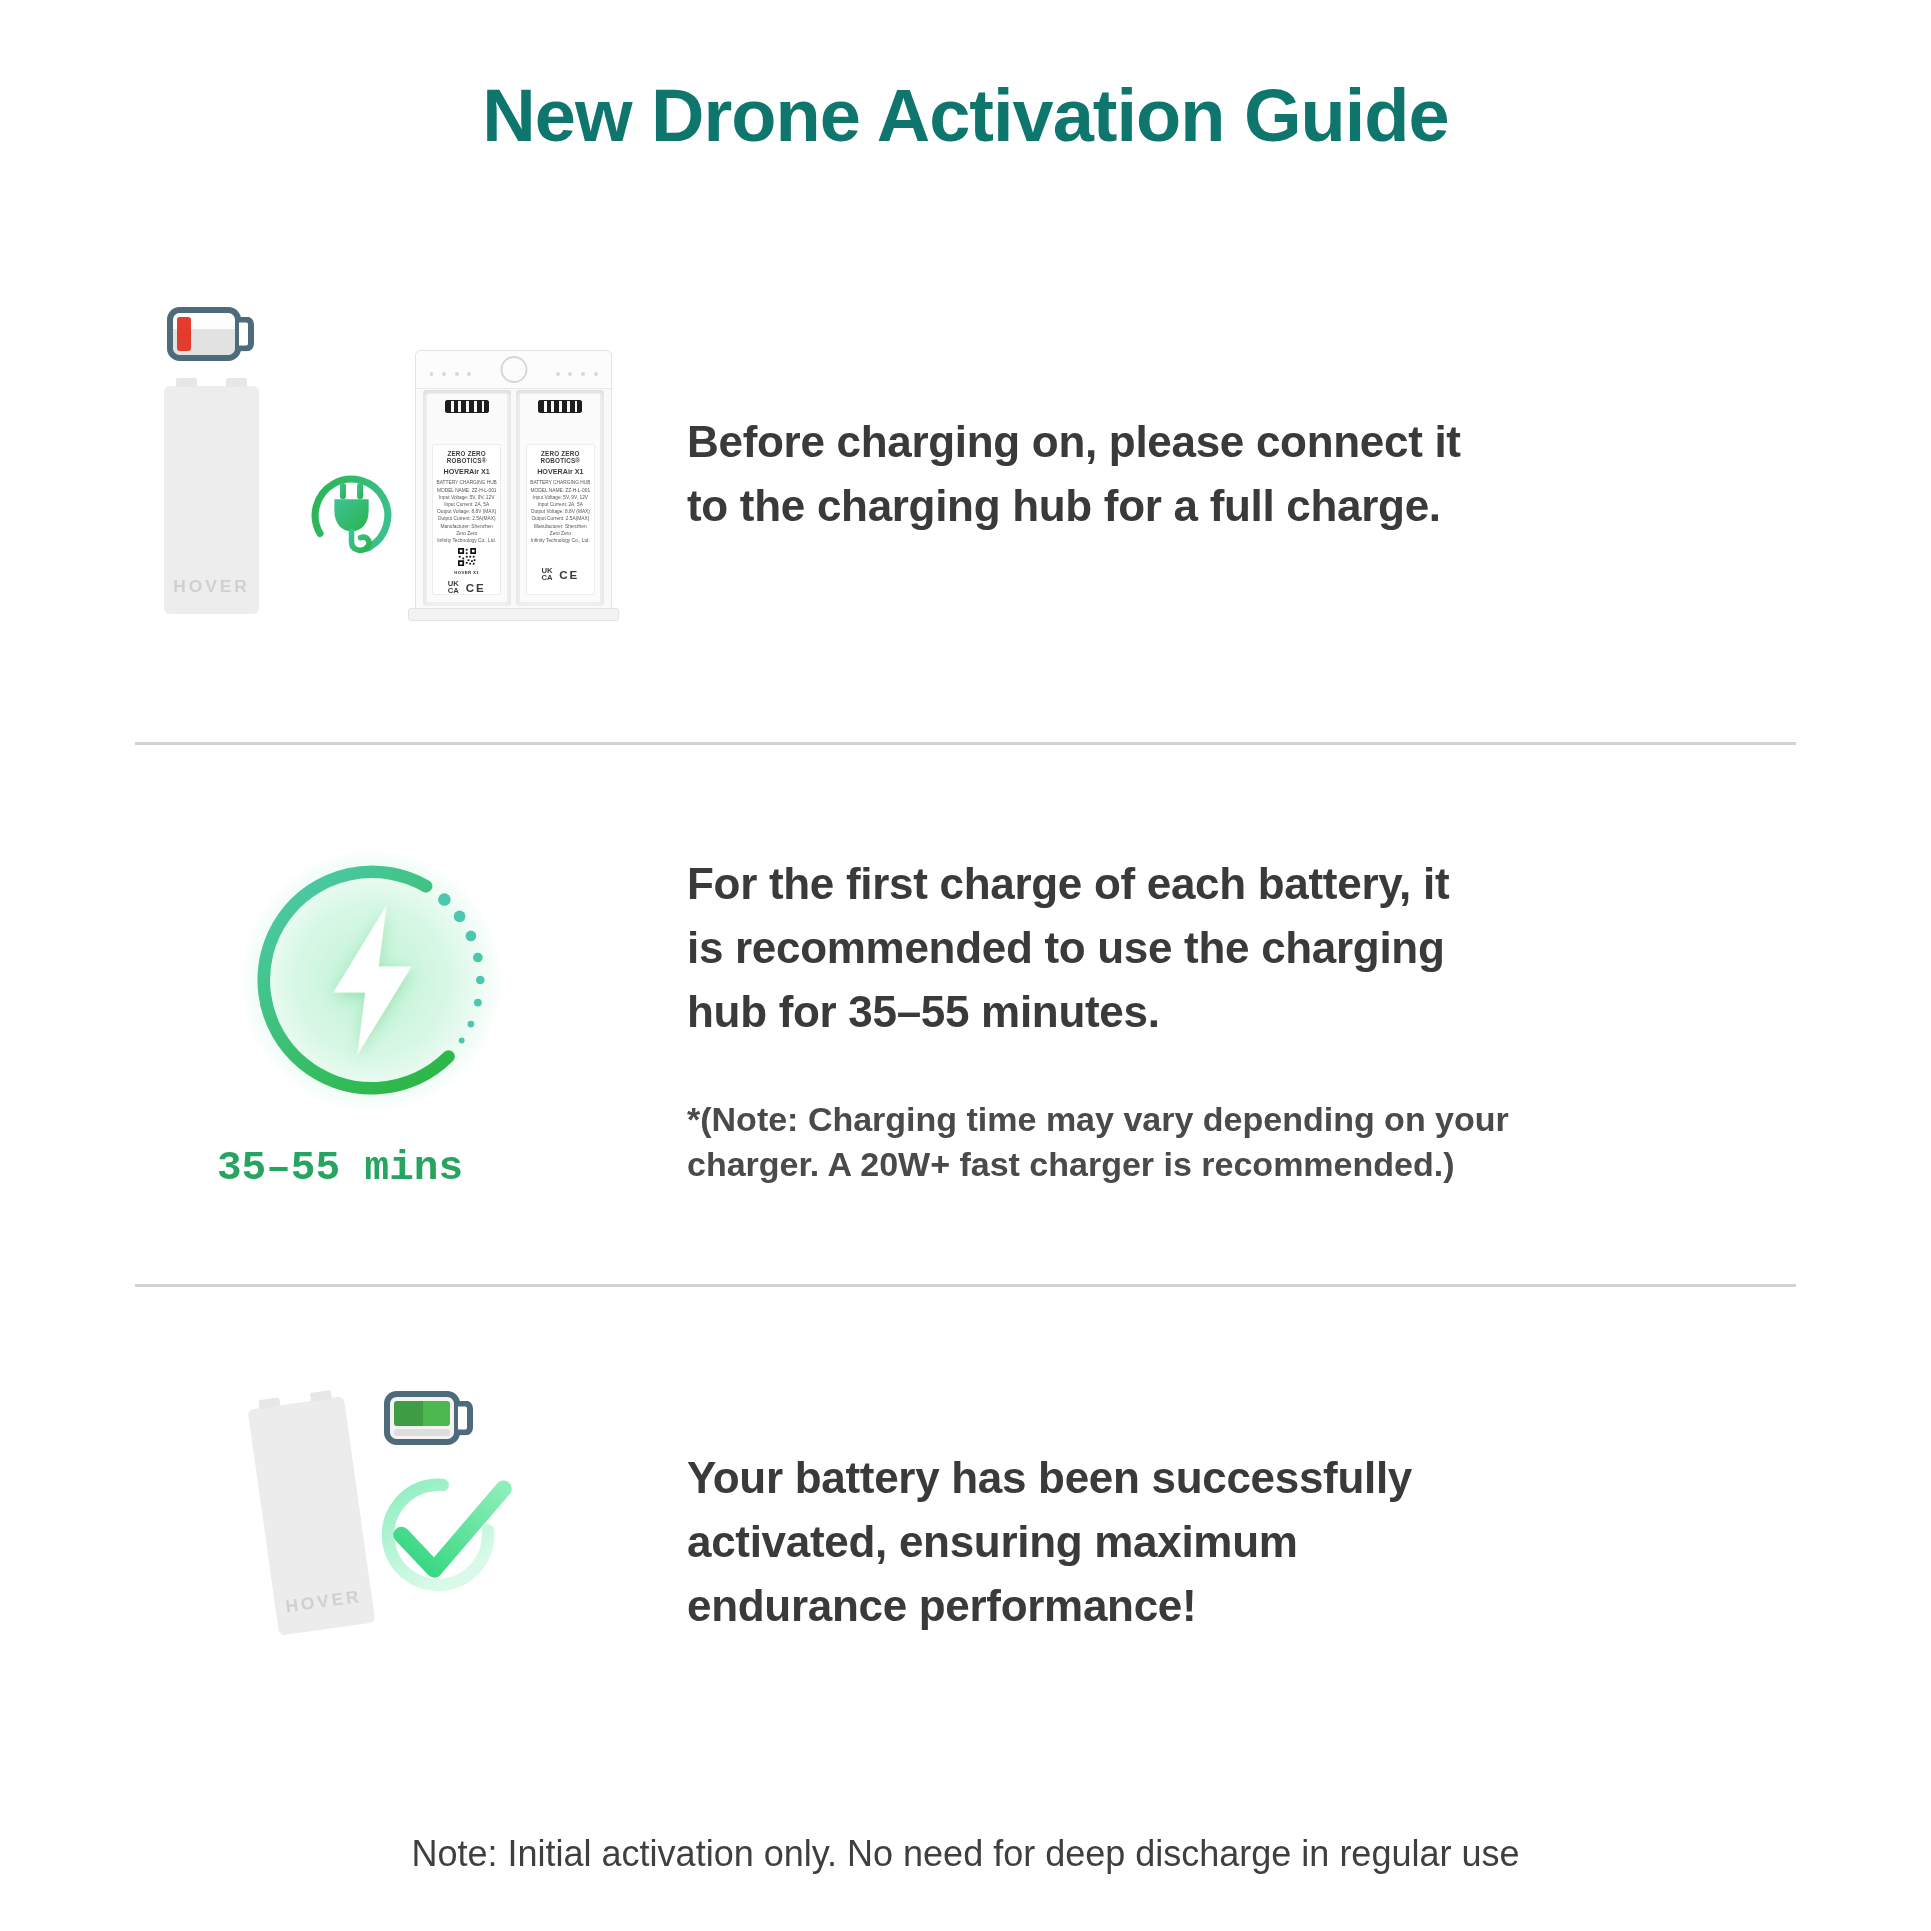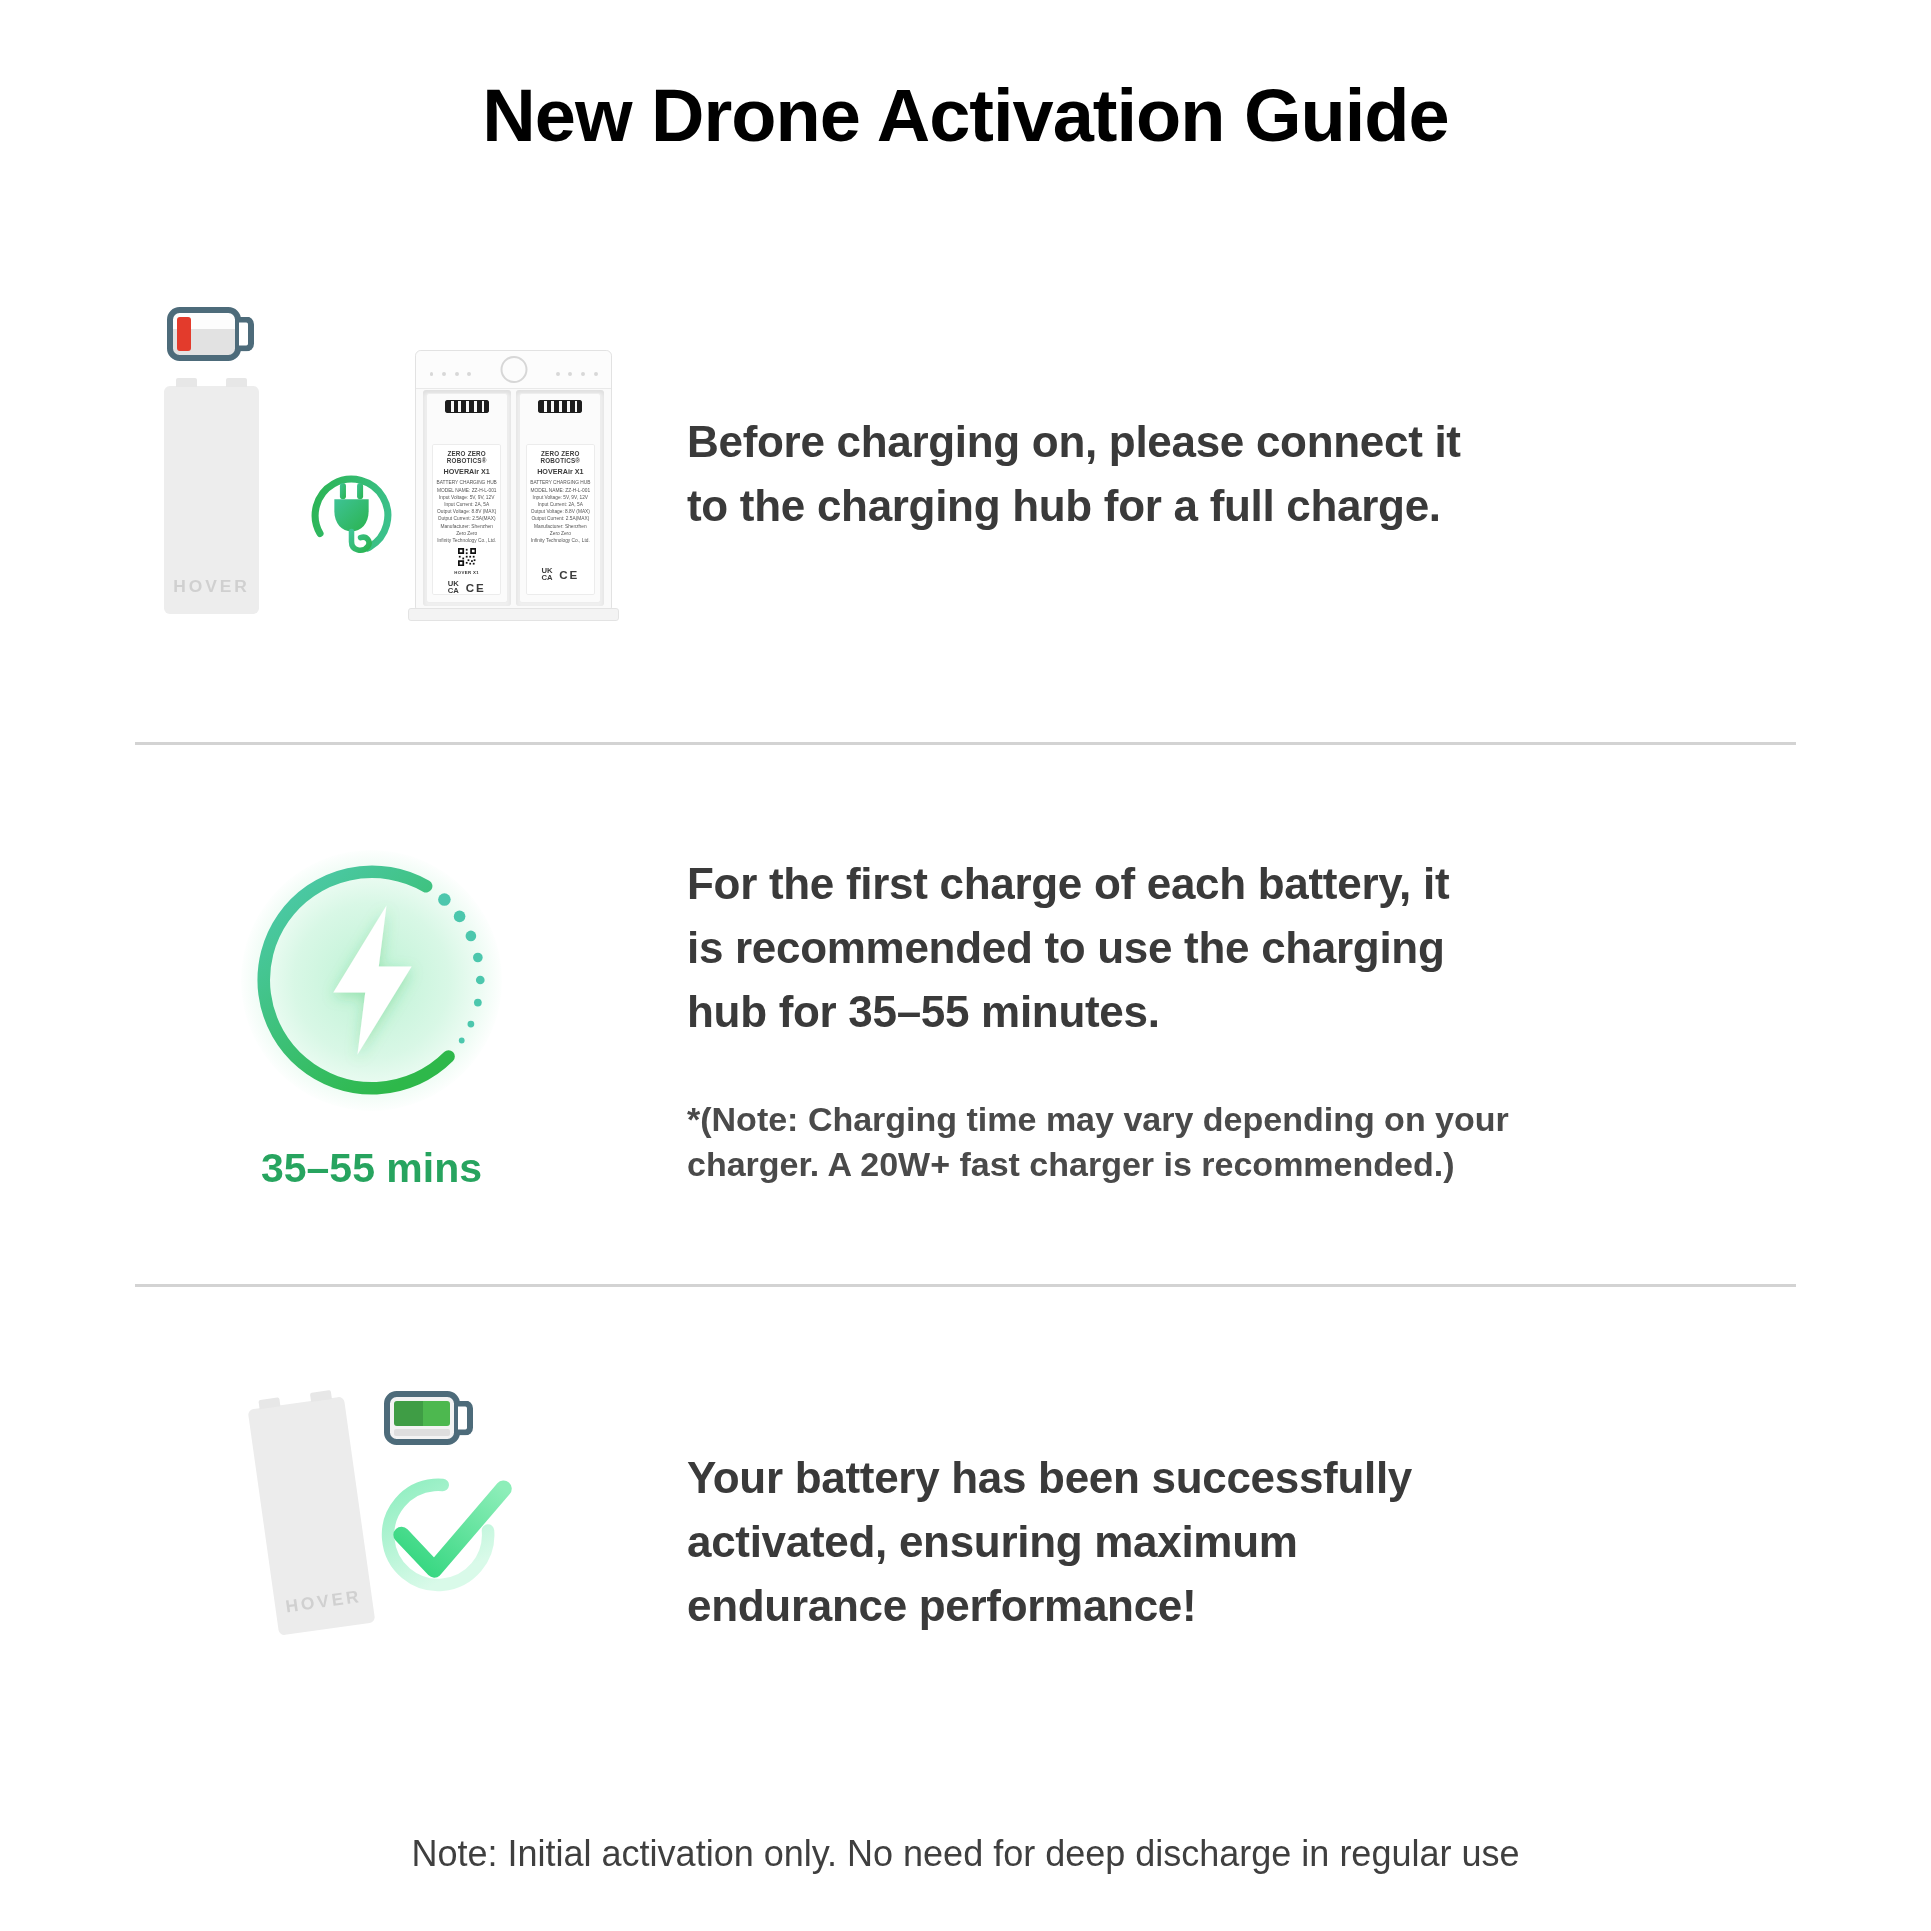--- a/index.html
+++ b/index.html
@@ -3,38 +3,38 @@
 <meta charset="utf-8">
 <style>
   html,body { margin:0; padding:0; background:#fff; }
   .canvas {
     position:relative; width:1931px; height:1931px; background:#ffffff;
     font-family:"Liberation Sans", sans-serif; color:#3a3a3a; overflow:hidden;
   }
   
   .title {
     position:absolute; top:73px; left:0; width:100%; text-align:center;
-    font-size:74px; font-weight:800; color:#000000; letter-spacing:-1px;
+    font-size:74px; font-weight:800; color:#0f766e; letter-spacing:-1px;
   }
   
   .divider { position:absolute; left:135px; width:1661px; height:2.9px; background:#d3d3d3; }
   .divider.d1 { top:742px; }
   .divider.d2 { top:1284px; }
   
   .step-text { position:absolute; left:687px; font-size:44px; line-height:64px;
     font-weight:700; color:#3a3a3a; letter-spacing:-0.3px; white-space:nowrap; }
   .step-text.s1 { top:410px; }
   .step-text.s2 { top:852px; }
   .step-text.s3 { top:1446px; }
   .step-note { position:absolute; left:687px; top:1097px; font-size:34px; line-height:45px;
     font-weight:700; color:#4a4a4a; white-space:nowrap; }
   .footer-note { position:absolute; top:1833px; left:0; width:100%; text-align:center;
     font-size:36px; font-weight:400; color:#3f3f3f; }
-  .duration { position:absolute; left:217px; top:1145px; width:309px; text-align:center;
-    font-size:41px; font-weight:700; color:#27a45f; }
+  .duration { position:absolute; left:217px; top:1145px; width:309px; 
+    font-size:41px; font-weight:700; color:#27a45f;font-family:Liberation Mono, monospace; }
   
   .bicon { position:absolute; border:6.8px solid #4d6b7a; border-radius:12.6px; }
   .bicon.low { left:167px; top:307px; width:62px; height:42px;
     background:linear-gradient(180deg,#fdfdfd 0 38%,#e2e2e2 38%); }
   .bicon.full { left:384px; top:1391px; width:64px; height:42px; background:#f3f3f3; }
   .bfill-red { position:absolute; left:3.9px; top:3.9px; bottom:3.9px; width:14.5px;
     background:#e33b2c; border-radius:2.9px; display:block; }
   .bfill-green { position:absolute; left:3.9px; top:3.9px; right:3.9px; height:25px;
     background:linear-gradient(90deg,#3f9d45 0 52%,#4db84f 52%); border-radius:2.9px; display:block; }
   .bstrip { position:absolute; left:3.9px; right:3.9px; bottom:2.9px; height:6.8px; background:#dedede; border-radius:1.9px; display:block; }

